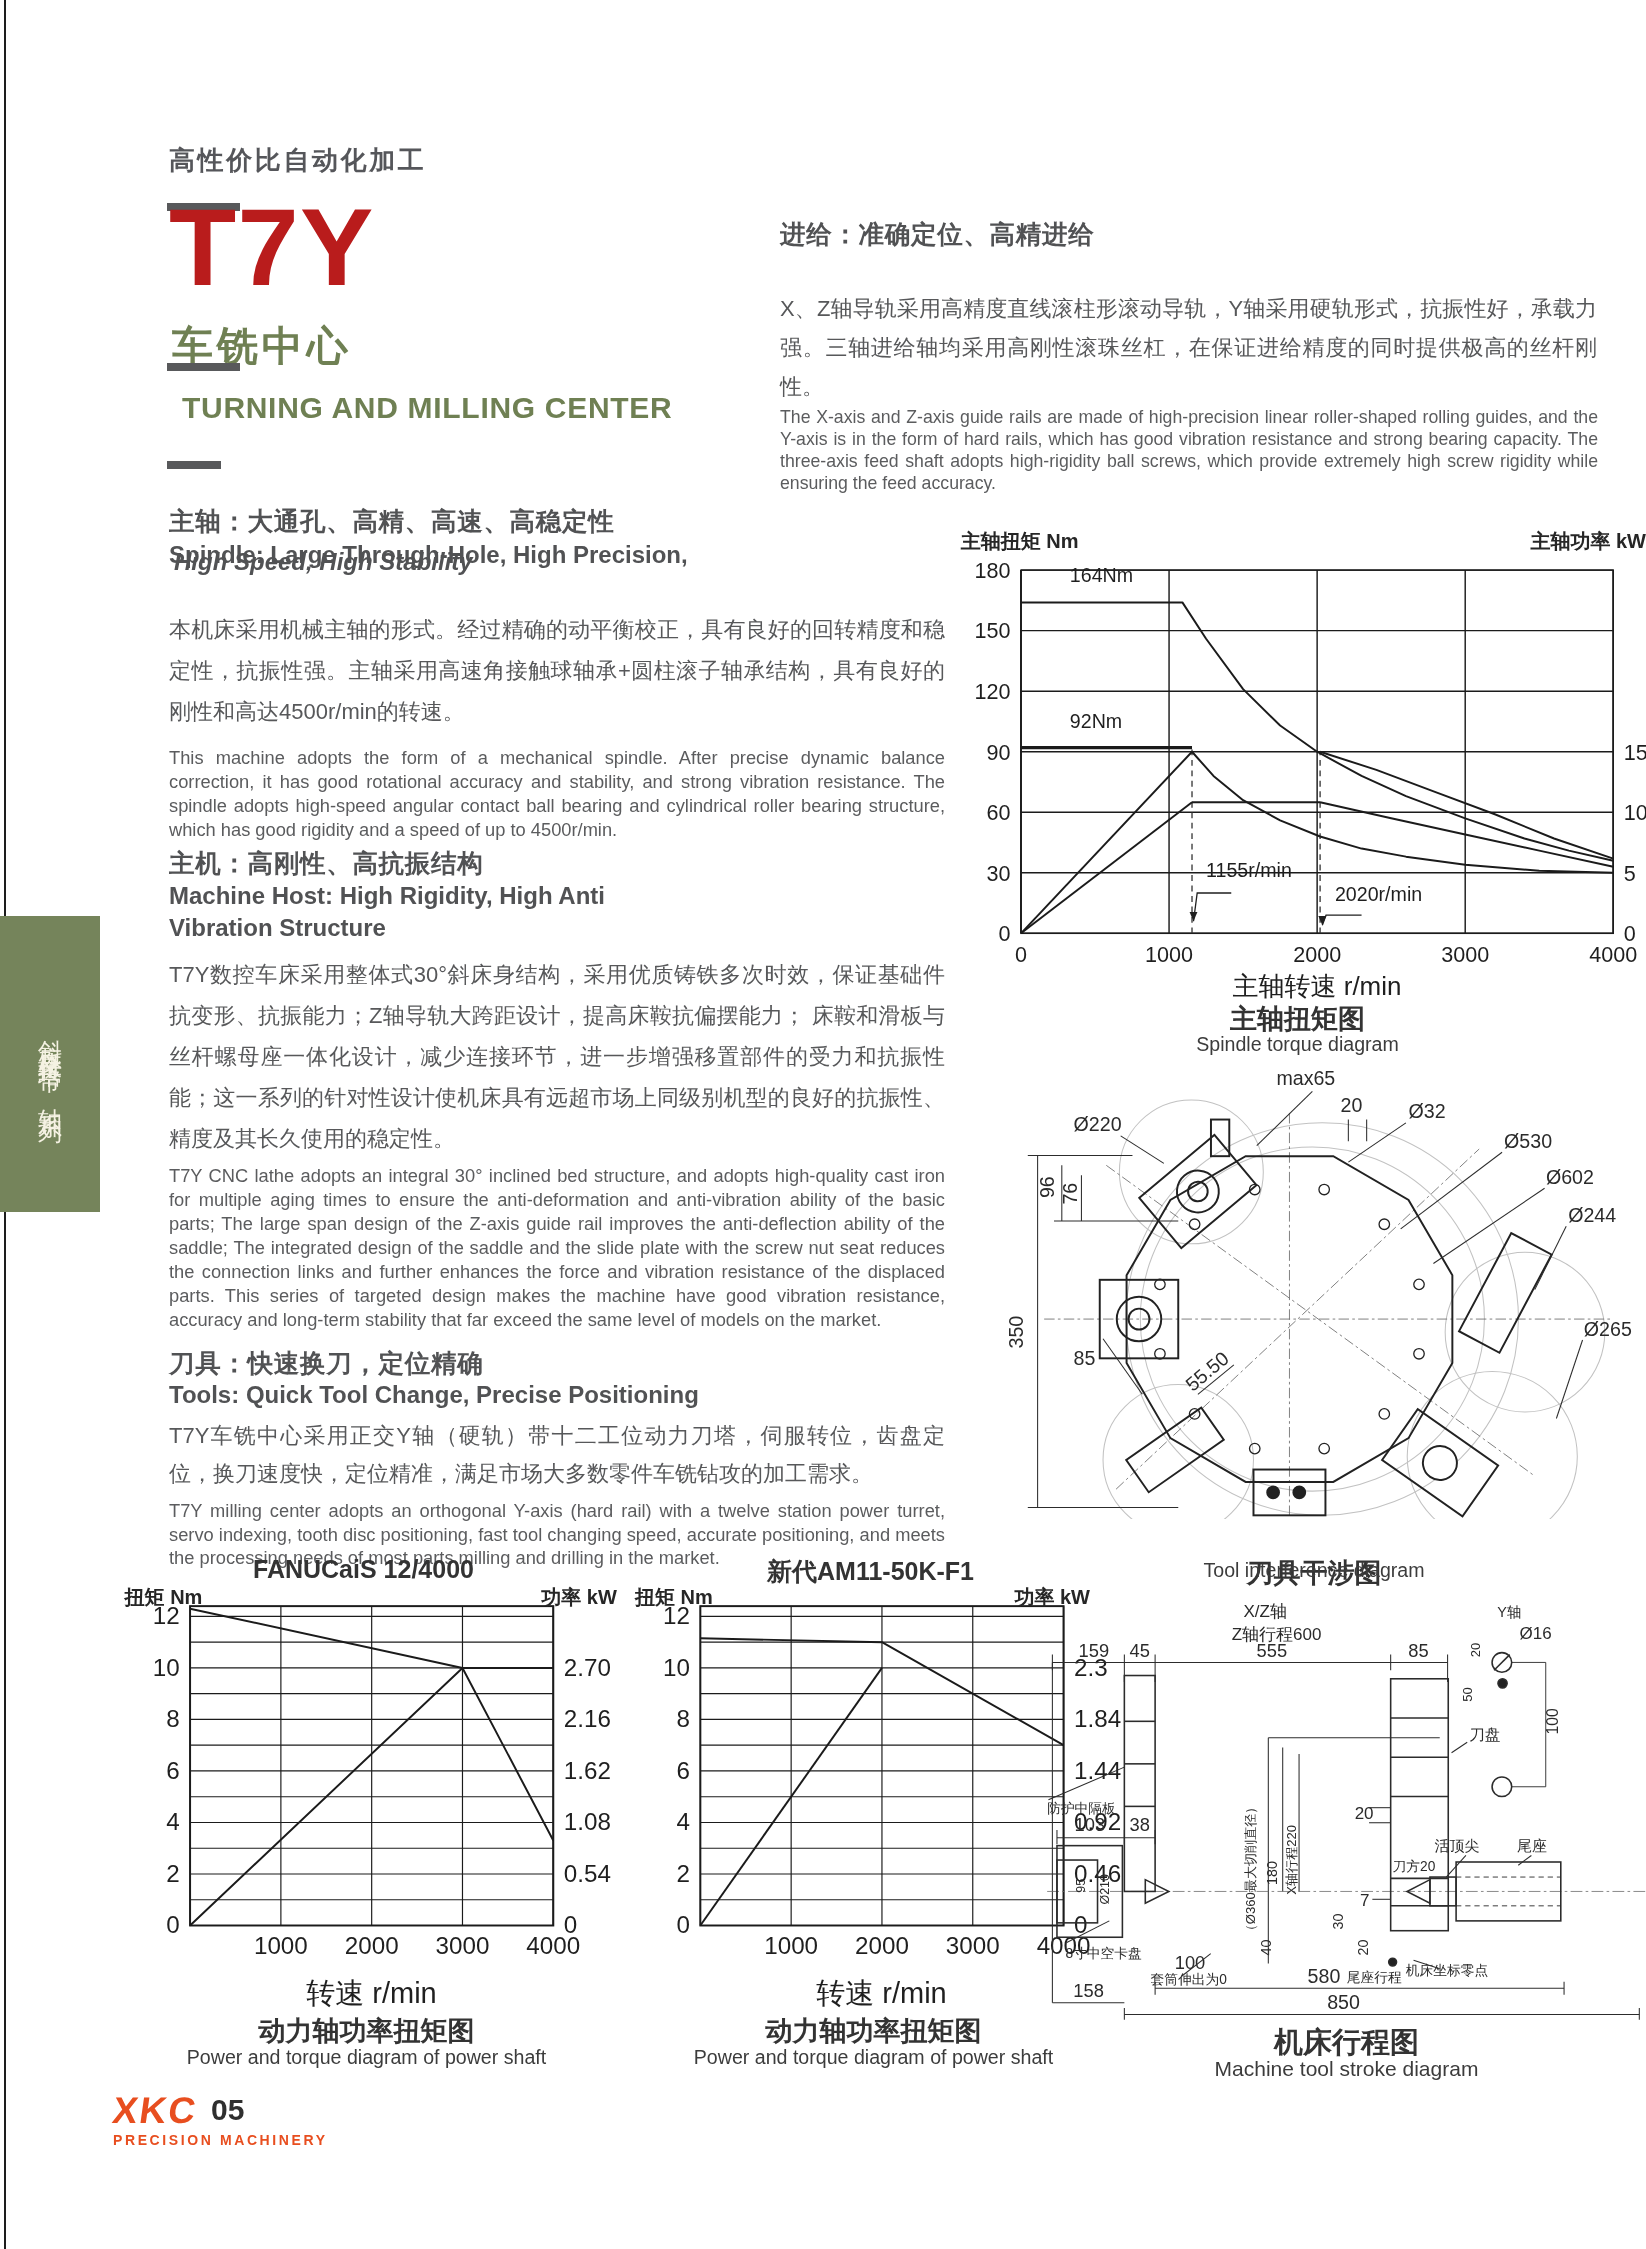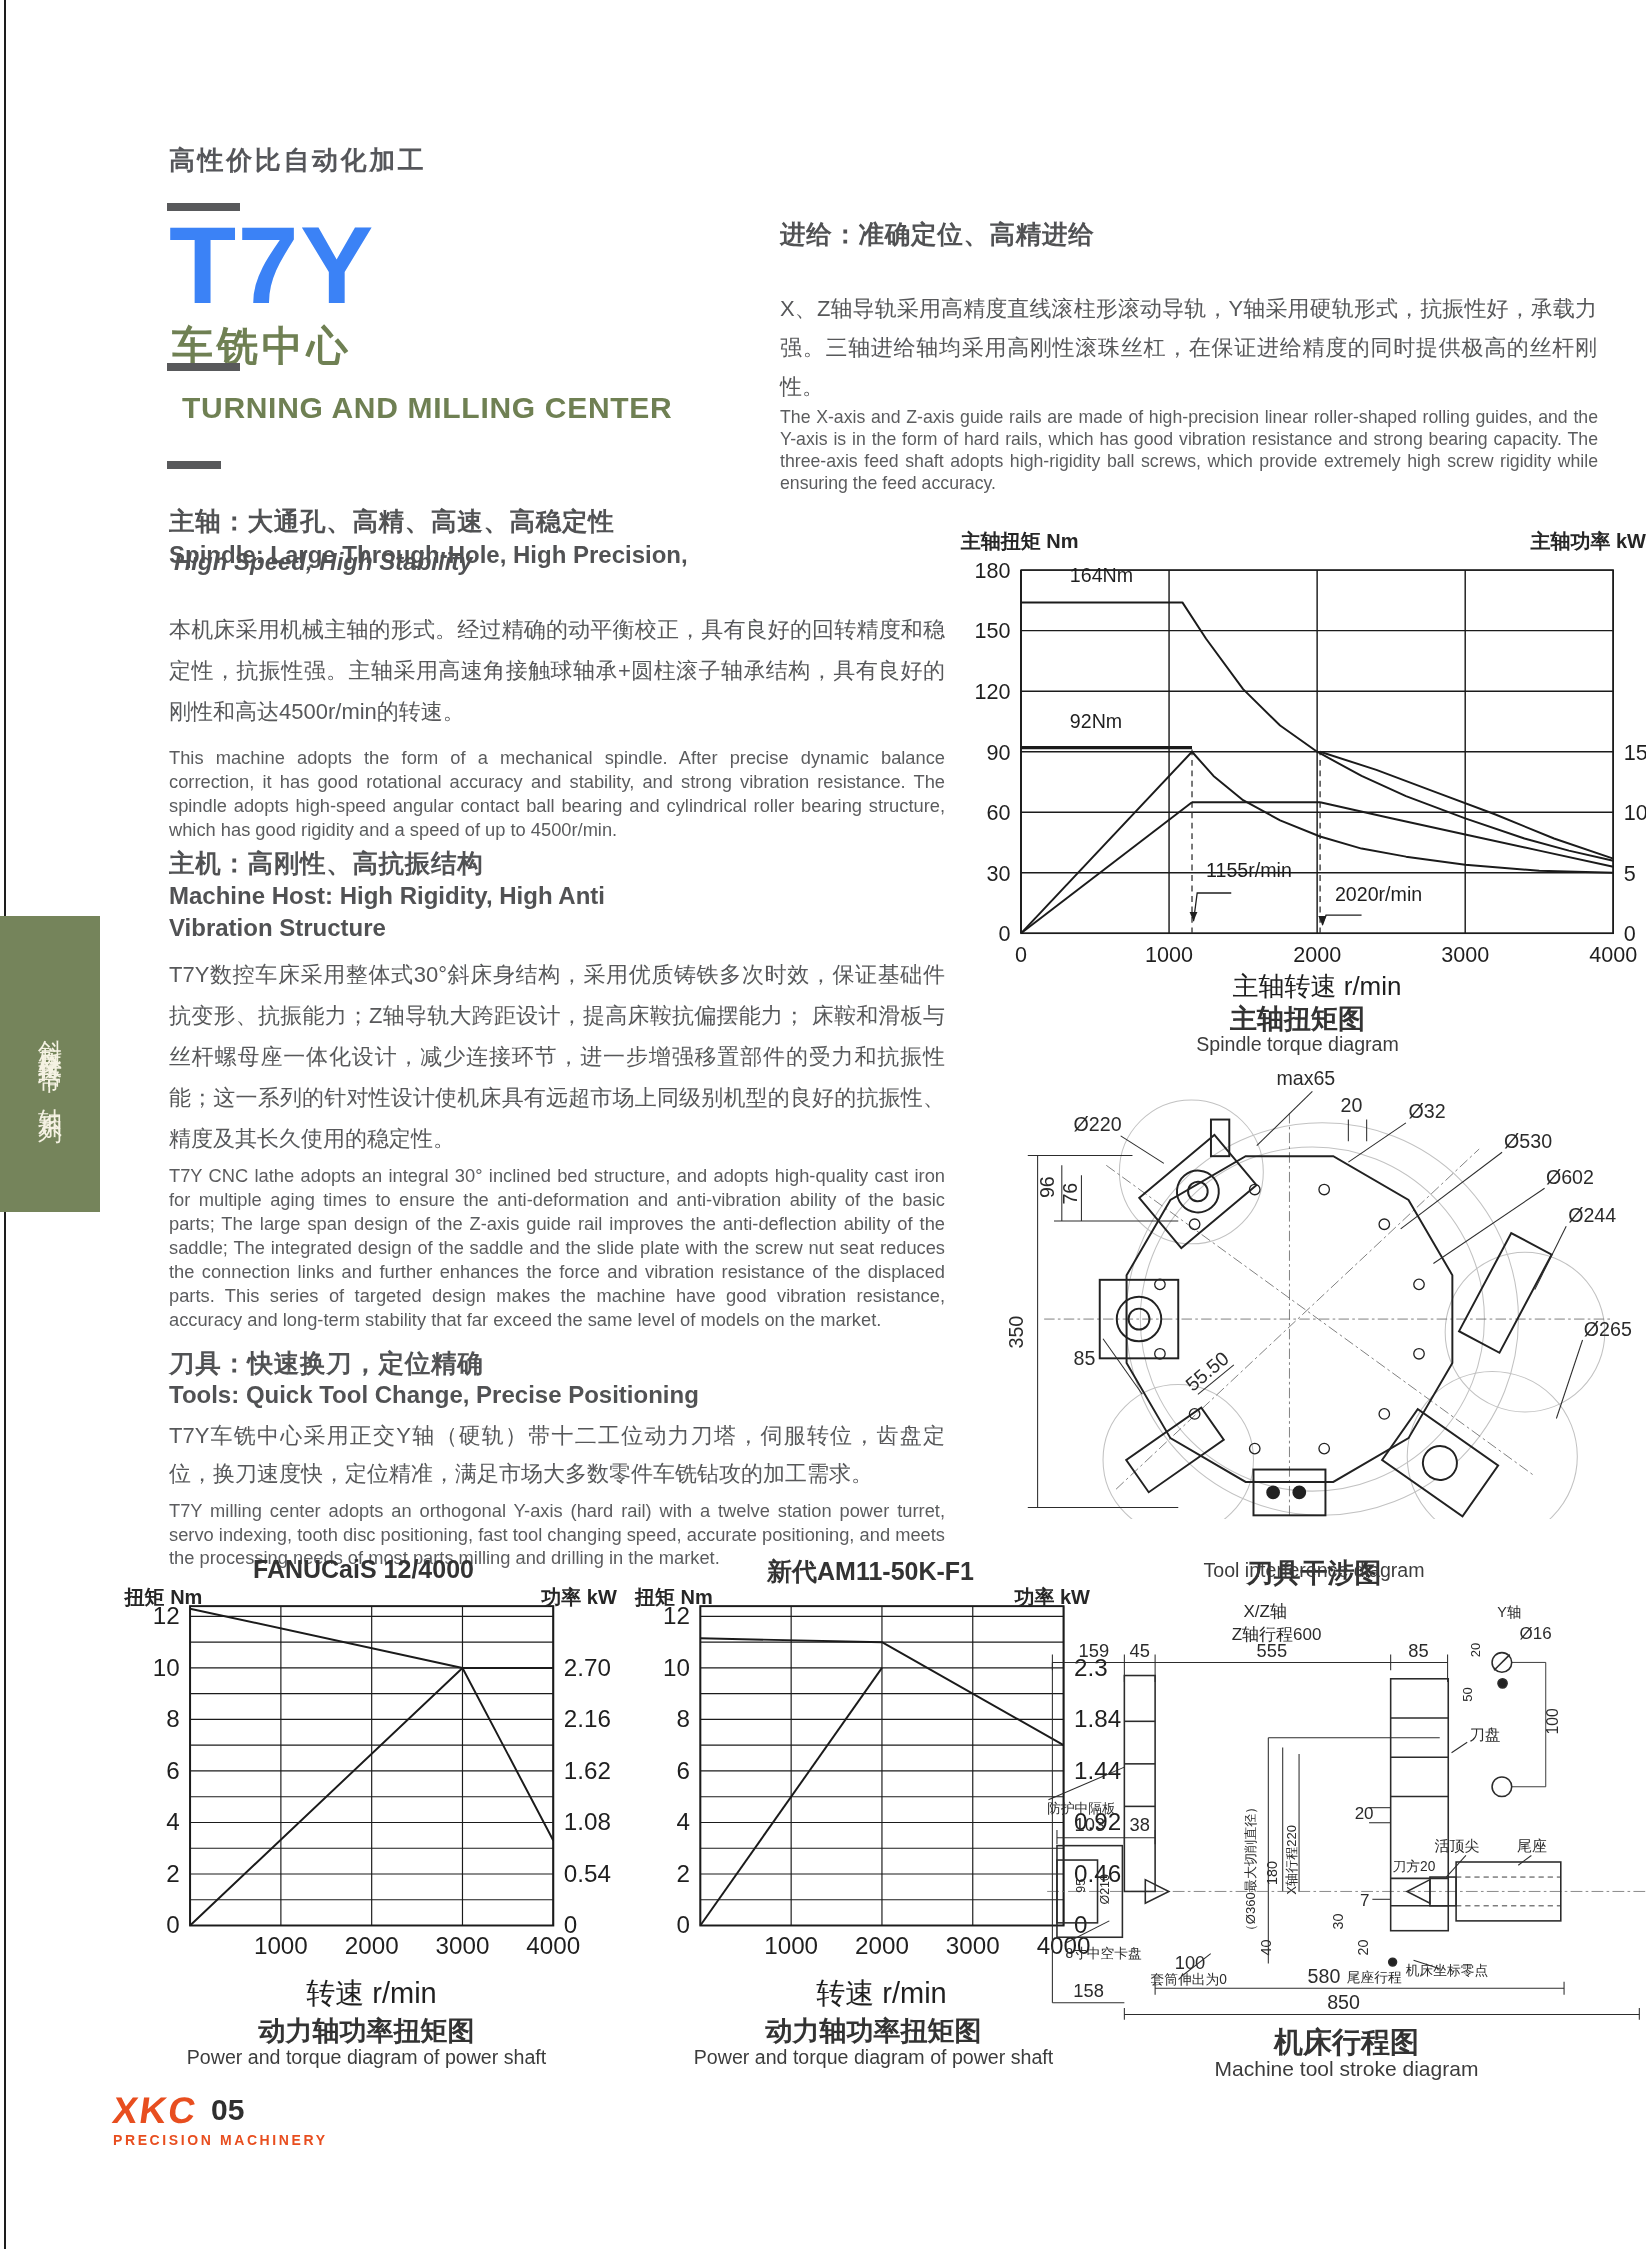--- a/index.html
+++ b/index.html
@@ -6,21 +6,21 @@
   .page{position:relative;width:1646px;height:2250px;background:#ffffff;overflow:hidden;
         font-family:"Liberation Sans","DejaVu Sans",sans-serif;color:#57585a;}
   .abs{position:absolute;}
   .edge-line{position:absolute;left:3.9px;top:0;width:2px;height:2250px;background:#1d1d1d;}
   .banner{position:absolute;left:0;top:916px;width:100px;height:296px;background:#75845b;
           display:flex;align-items:center;justify-content:center;}
   .banner span{writing-mode:vertical-rl;text-orientation:upright;color:#f5f2e3;font-size:24px;
           letter-spacing:5.9px;font-weight:500;}
   .tagline{left:169px;top:143px;font-size:26px;font-weight:600;color:#55565a;letter-spacing:2.6px;}
   .bar{background:#58595b;height:7.9px;}
-  .model{left:169px;top:210px;font-size:110px;font-weight:800;color:#3b82f6;letter-spacing:1.3px;line-height:1;}
+  .model{left:169px;top:192px;font-size:110px;font-weight:800;color:#b91c1c;letter-spacing:1.3px;line-height:1;}
   .model-cn{left:172px;top:319px;font-size:41px;font-weight:700;color:#6f8053;letter-spacing:3.9px;}
   .title-en{left:170px;top:391px;font-size:30px;font-weight:800;color:#6f8053;letter-spacing:0.7px;margin-left:12px;}
   .h-cn{font-size:25.5px;font-weight:700;color:#515254;letter-spacing:0.7px;}
   .h-en{font-size:24px;font-weight:700;color:#515254;}
   .body-cn{font-size:22px;line-height:41px;text-align:justify;color:#57585a;}
   .body-en{font-size:18.3px;line-height:24px;text-align:justify;color:#5b5c5e;}
   .chart{position:absolute;}
   .chart .ylab{position:absolute;font-size:20px;font-weight:600;color:#262626;}
   .chart .xlab{position:absolute;font-size:26px;color:#1f1f1f;text-align:center;}
   .chart .ctitle{position:absolute;font-size:25px;font-weight:700;color:#333;text-align:center;width:100%;}

